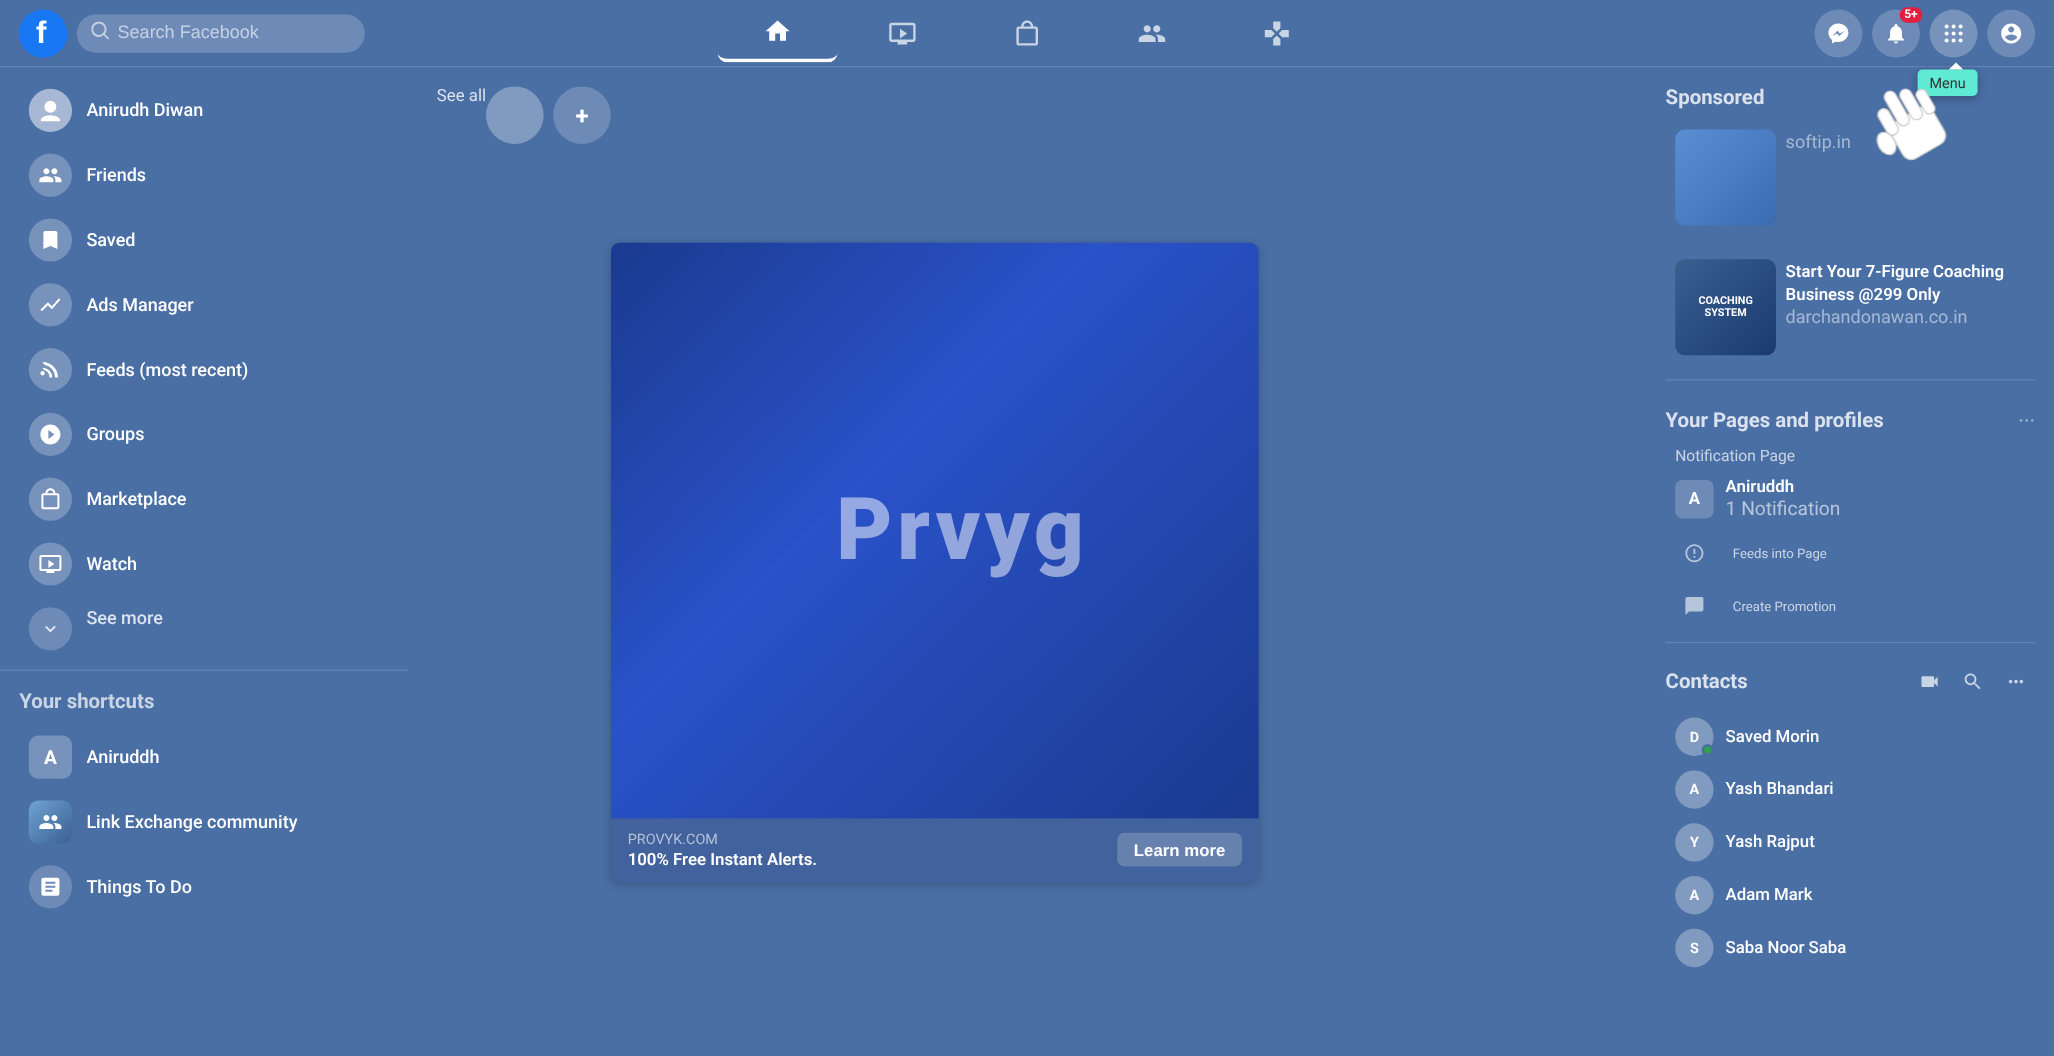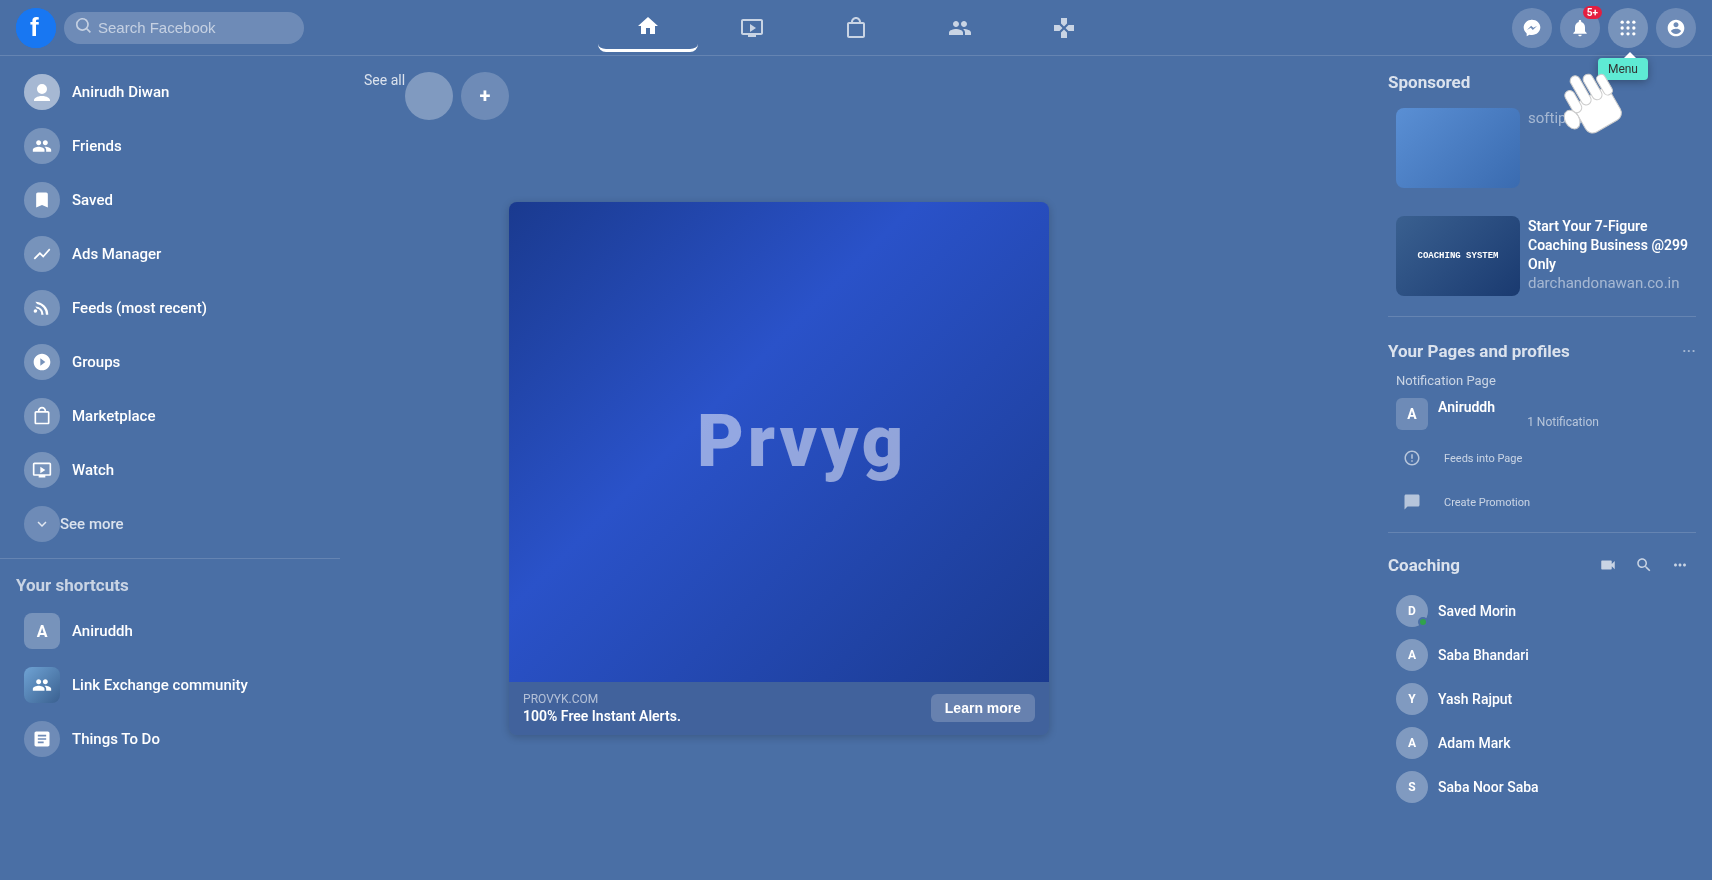--- a/index.html
+++ b/index.html
@@ -301,26 +301,26 @@
       margin-top: 8px;
     }
     .sponsored-card {
       display: flex;
       gap: 8px;
       margin-bottom: 12px;
       padding: 8px;
       border-radius: 8px;
     }
     .sponsored-img {
-      width: 124px; height: 80px;
+      width: 84px; height: 80px;
       border-radius: 8px;
       background: linear-gradient(135deg, #4a7abf, #2a5290);
       flex-shrink: 0;
       overflow: hidden;
-      display: flex; align-items: center; justify-content: center; font-family: Liberation Mono, monospace;
+      display: flex; align-items: center; justify-content: center;
     }
     .sponsored-text .ad-brand {
       font-size: 14px;
       font-weight: 600;
       color: white;
     }
     .sponsored-text .ad-url {
       font-size: 15px;
       color: rgba(255,255,255,0.5);
     }
@@ -339,21 +339,21 @@
       border-radius: 6px;
       background: rgba(255,255,255,0.2);
       display: flex; align-items: center; justify-content: center;
       color: white; font-size: 14px; font-weight: bold;
     }
     .page-info { flex: 1; }
     .page-name {
       font-size: 14px; font-weight: 600; color: white;
     }
     .page-notification {
-      font-size: 12px; color: rgba(255,255,255,0.6); text-align: center;
+      font-size: 16px; color: rgba(255,255,255,0.6);
     }
     .page-action-btn {
       font-size: 11px;
       color: rgba(255,255,255,0.7);
       cursor: pointer;
       padding: 2px 6px;
       border-radius: 4px;
     }
 
     .contacts-header {
@@ -416,21 +416,22 @@
     }
 
     .divider {
       height: 1px;
       background: rgba(255,255,255,0.15);
       margin: 8px 0;
     }
 
     .see-more-item {
       display: flex;
-      align-items: center;
+      align-items: flex-start;
+      gap: 12px;
       padding: 8px 16px;
       cursor: pointer;
       color: rgba(255,255,255,0.8);
       margin: 2px 8px;
       border-radius: 8px;
     }
     .chevron-circle {
       width: 36px; height: 36px;
       border-radius: 50%;
       background: rgba(255,255,255,0.2);
@@ -730,21 +731,21 @@
               <path d="M20 2H4c-1.1 0-2 .9-2 2v18l4-4h14c1.1 0 2-.9 2-2V4c0-1.1-.9-2-2-2z"></path>
             </svg>
         </div>
         <span class="page-action-btn">Create Promotion</span>
       </div>
     </div>
 
     <div class="divider"></div>
 
     <div class="contacts-header">
-      <span class="contacts-title">Coaching</span>
+      <span class="contacts-title">Contacts</span>
       <div class="contacts-actions">
         <div class="contacts-action-icon">
           <svg viewBox="0 0 24 24" fill="currentColor" width="18" height="18">
               <path d="M17 10.5V7c0-.55-.45-1-1-1H4c-.55 0-1 .45-1 1v10c0 .55.45 1 1 1h12c.55 0 1-.45 1-1v-3.5l4 4v-11l-4 4z"></path>
             </svg>
         </div>
         <div class="contacts-action-icon">
           <svg viewBox="0 0 24 24" fill="currentColor" width="18" height="18">
               <path d="M15.5 14h-.79l-.28-.27C15.41 12.59 16 11.11 16 9.5 16 5.91 13.09 3 9.5 3S3 5.91 3 9.5 5.91 16 9.5 16c1.61 0 3.09-.59 4.23-1.57l.27.28v.79l5 4.99L20.49 19l-4.99-5zm-6 0C7.01 14 5 11.99 5 9.5S7.01 5 9.5 5 14 7.01 14 9.5 11.99 14 9.5 14z"></path>
             </svg>
@@ -760,21 +761,21 @@
     <div class="contact-item">
       <div class="contact-avatar">
         D
         <span class="online-dot"></span>
       </div>
       <span class="contact-name">Saved Morin</span>
     </div>
 
     <div class="contact-item">
       <div class="contact-avatar">A</div>
-      <span class="contact-name">Saba Bhandari</span>
+      <span class="contact-name">Yash Bhandari</span>
     </div>
 
     <div class="contact-item">
       <div class="contact-avatar">Y</div>
       <span class="contact-name">Yash Rajput</span>
     </div>
 
     <div class="contact-item">
       <div class="contact-avatar">A</div>
       <span class="contact-name">Adam Mark</span>

